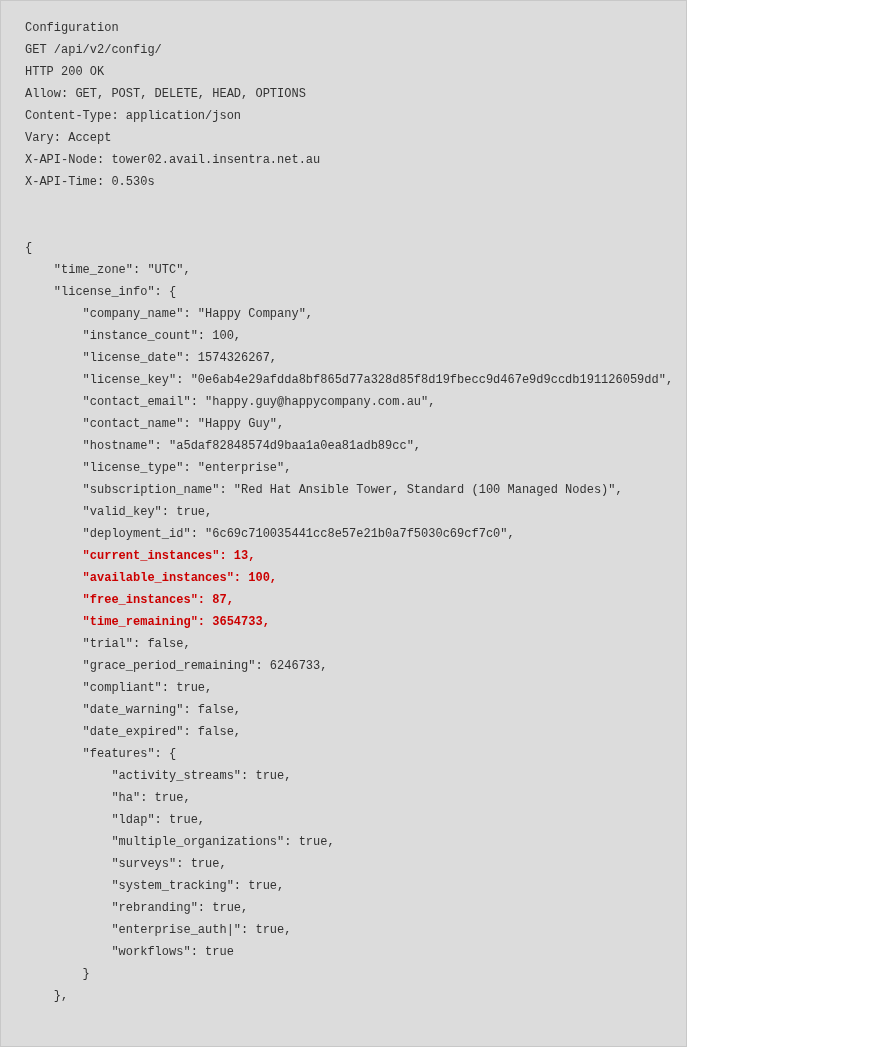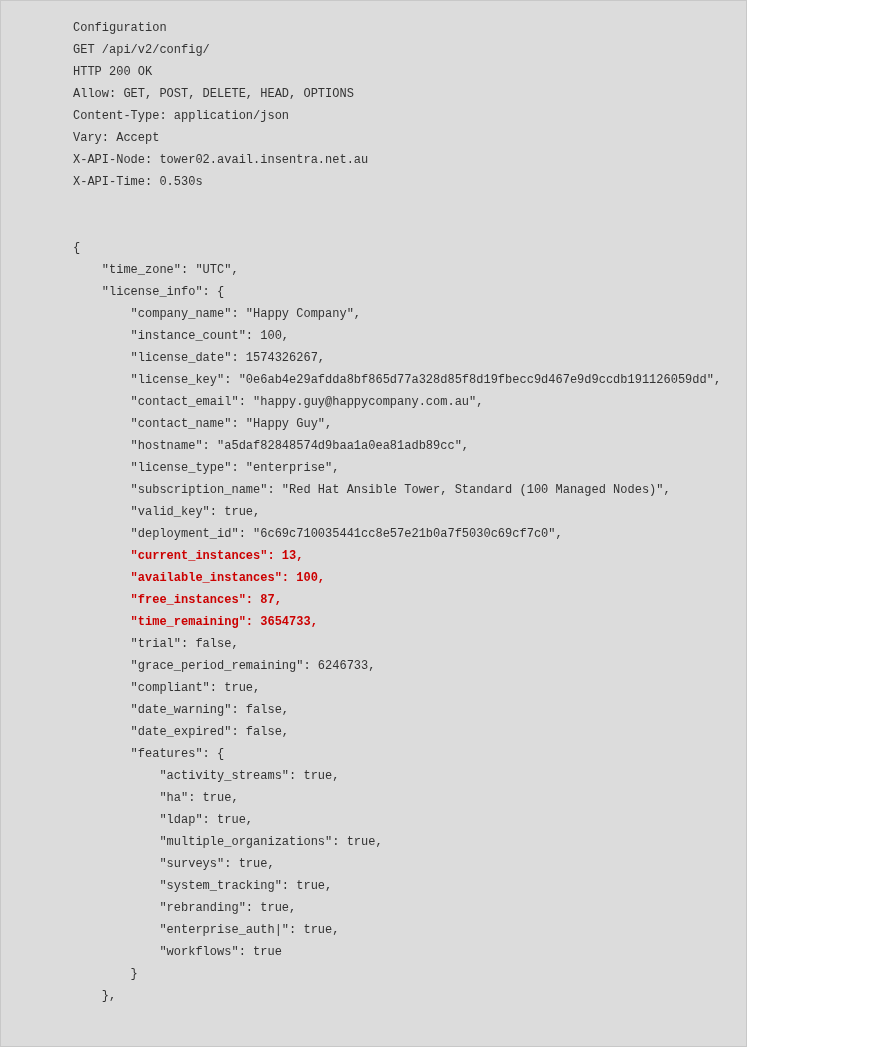--- a/index.html
+++ b/index.html
@@ -1,21 +1,21 @@
 <!DOCTYPE html>
 <html><head>
 <meta charset="utf-8">
 <style>
   html,body{margin:0;padding:0;background:#fff}
   .box{
-    width:747px;height:1047px;
+    width:687px;height:1047px;
     box-sizing:border-box;
     background:#dcdcdc;
     border:1px solid #c8c8c8;
-    padding:16px 0 0 72px;
+    padding:16px 0 0 24px;
     font-family:"Courier New",Courier,monospace;
     font-size:12px;
     line-height:22px;
     color:#333;
     white-space:pre;
   }
   .hl{color:#cc0000;font-weight:bold}
 </style>
 </head>
 <body>

